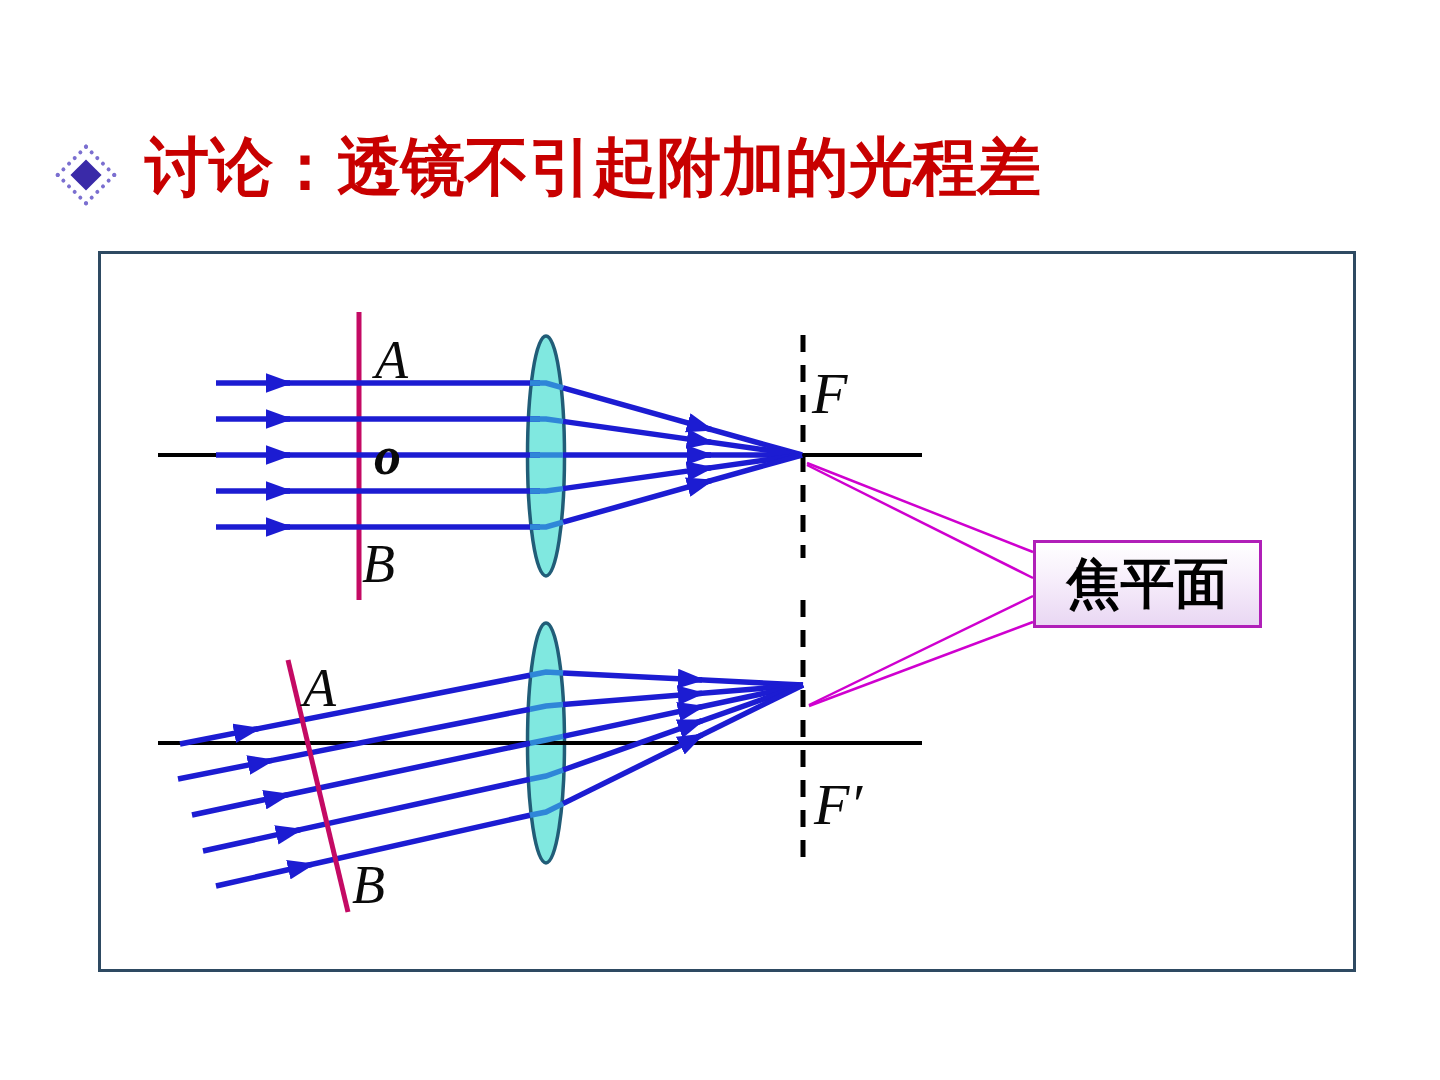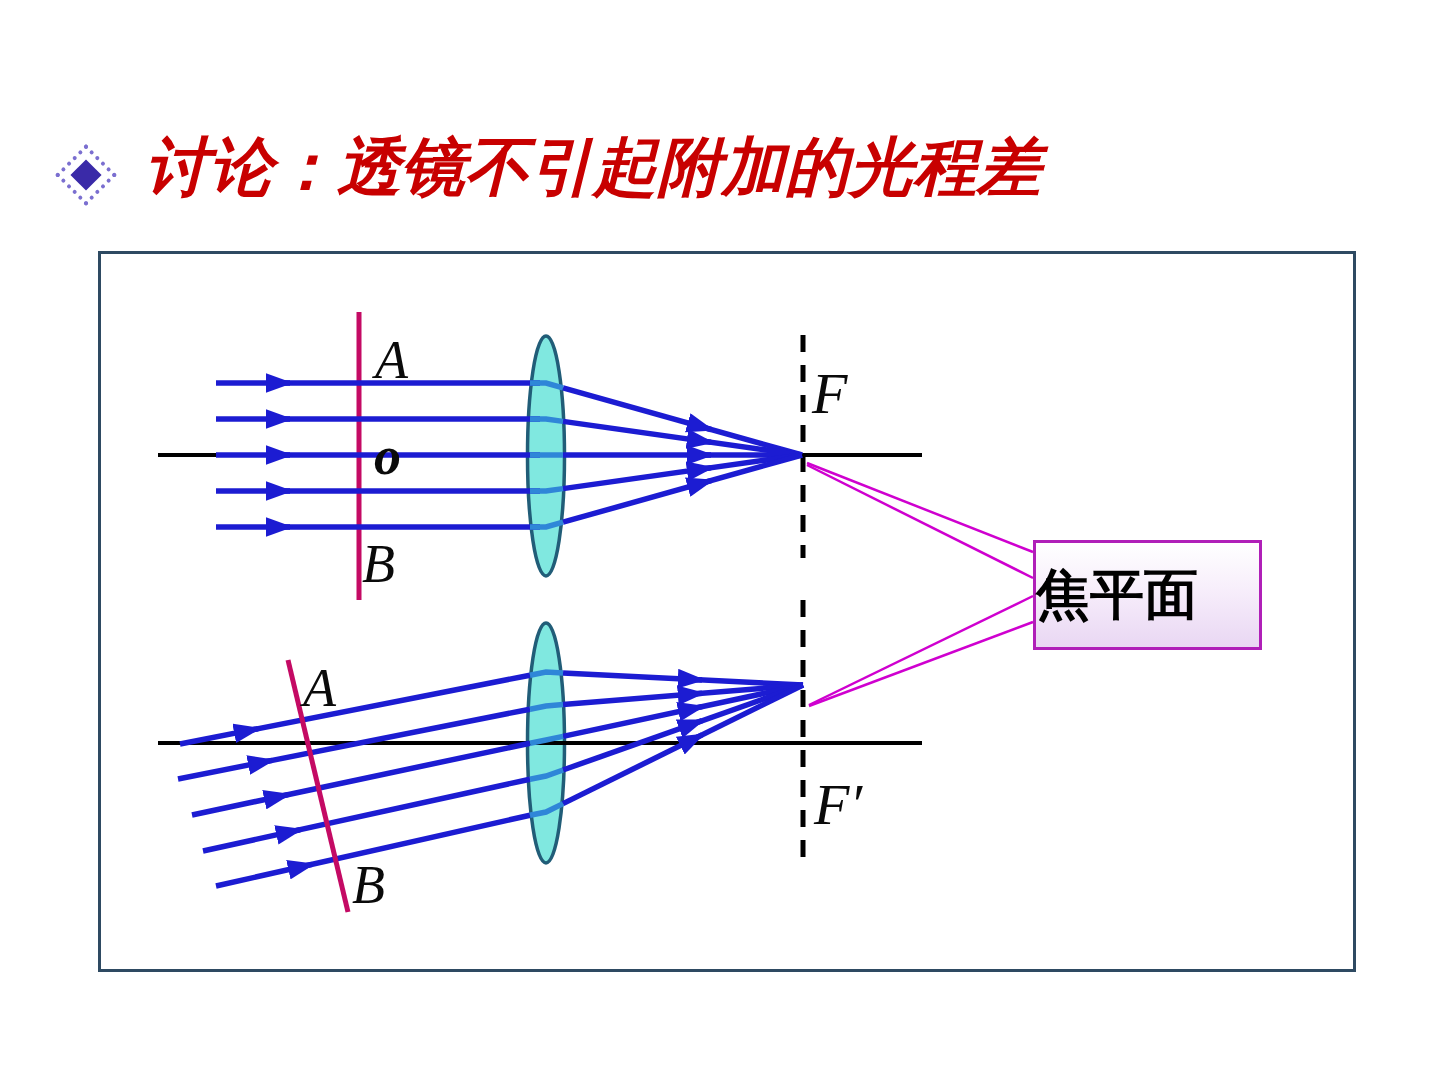--- a/index.html
+++ b/index.html
@@ -3,28 +3,28 @@
 <meta charset="utf-8">
 <style>
   html,body{margin:0;padding:0;background:#ffffff;}
   .slide{position:relative;width:1440px;height:1080px;background:#ffffff;overflow:hidden;
          font-family:"Liberation Sans","DejaVu Sans",sans-serif;}
   .title-bullet{position:absolute;left:64px;top:153px;width:44px;height:44px;
          transform:rotate(45deg);background:#ffffff;border:4px dotted #7b6fd0;
          box-sizing:border-box;display:flex;align-items:center;justify-content:center;}
   .title-bullet .core{width:22px;height:22px;background:#3a2aa8;}
   .page-title{position:absolute;left:145px;top:124px;font-size:64px;font-weight:bold;
-         color:#c80000;letter-spacing:0px;white-space:nowrap;font-style:italic;}
+         color:#c80000;letter-spacing:0px;white-space:nowrap;}
   .frame{position:absolute;left:98px;top:251px;width:1258px;height:721px;
          border:3px solid #2e4a62;box-sizing:border-box;background:#ffffff;}
   svg.diagram{position:absolute;left:98px;top:251px;width:1258px;height:721px;}
-  .callout-box{position:absolute;left:1033px;top:540px;width:229px;height:110px;
+  .callout-box{position:absolute;left:1033px;top:540px;width:229px;height:88px;
          box-sizing:border-box;border:3px solid #b01fb8;
          background:linear-gradient(180deg,#ffffff 0%,#f7eefb 45%,#e9d7f3 100%);
-         display:flex;align-items:center;justify-content:flex-start;
+         display:flex;align-items:center;justify-content:center;
          font-family:"Liberation Serif","DejaVu Serif",serif;
          font-size:54px;font-weight:600;color:#000000;}
   .lbl{font-family:"Liberation Serif","DejaVu Serif",serif;font-style:italic;fill:#0a0a0a;}
 </style>
 </head>
 <body>
 
 <div class="slide">
 
   <div class="title-bullet">

